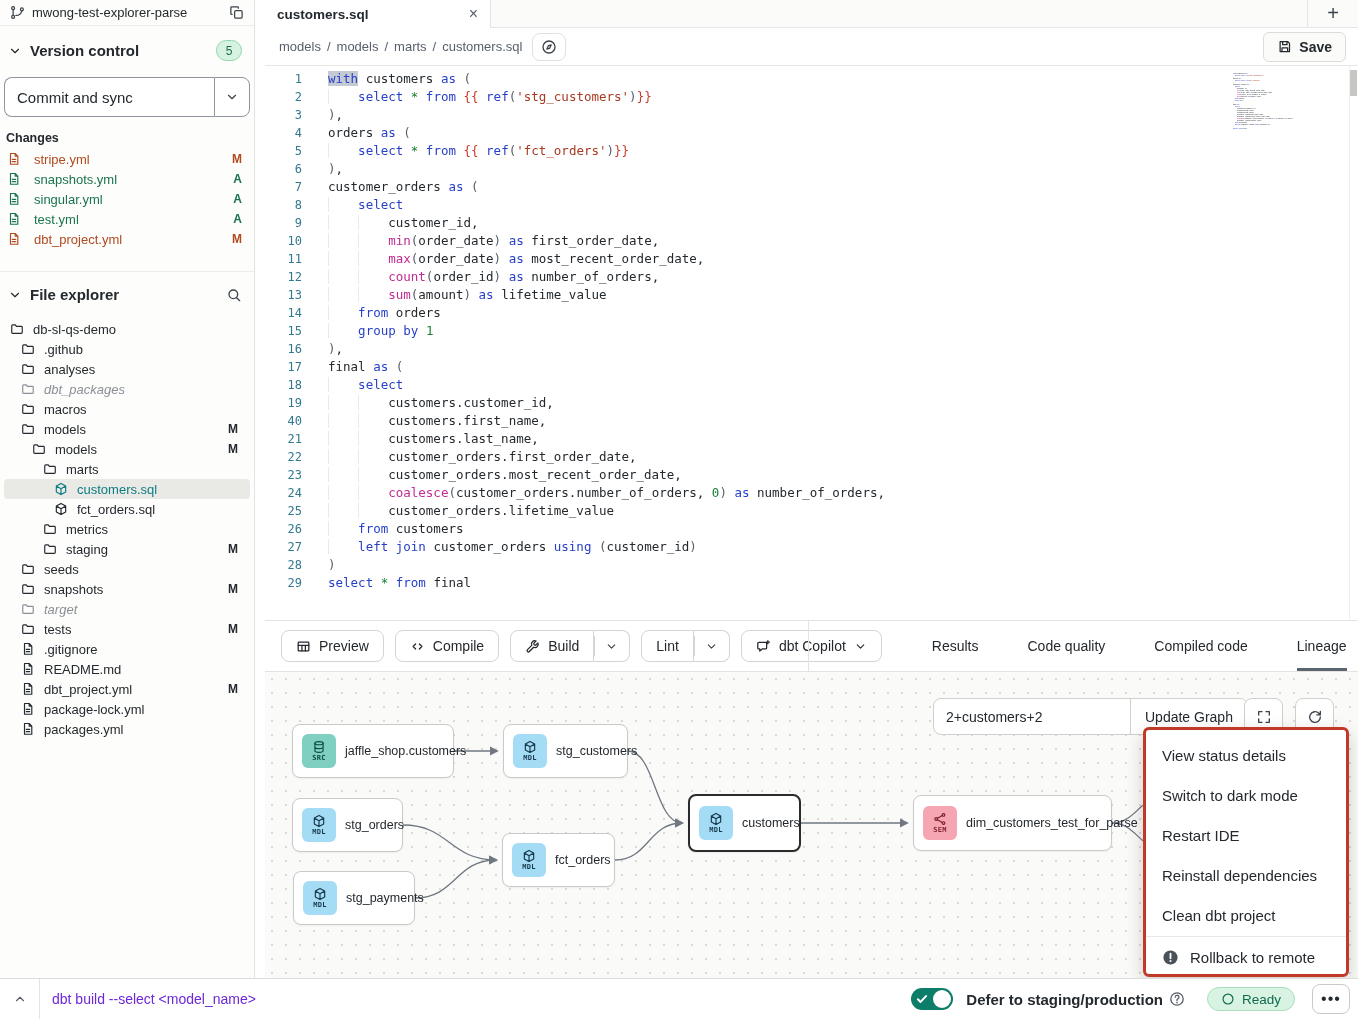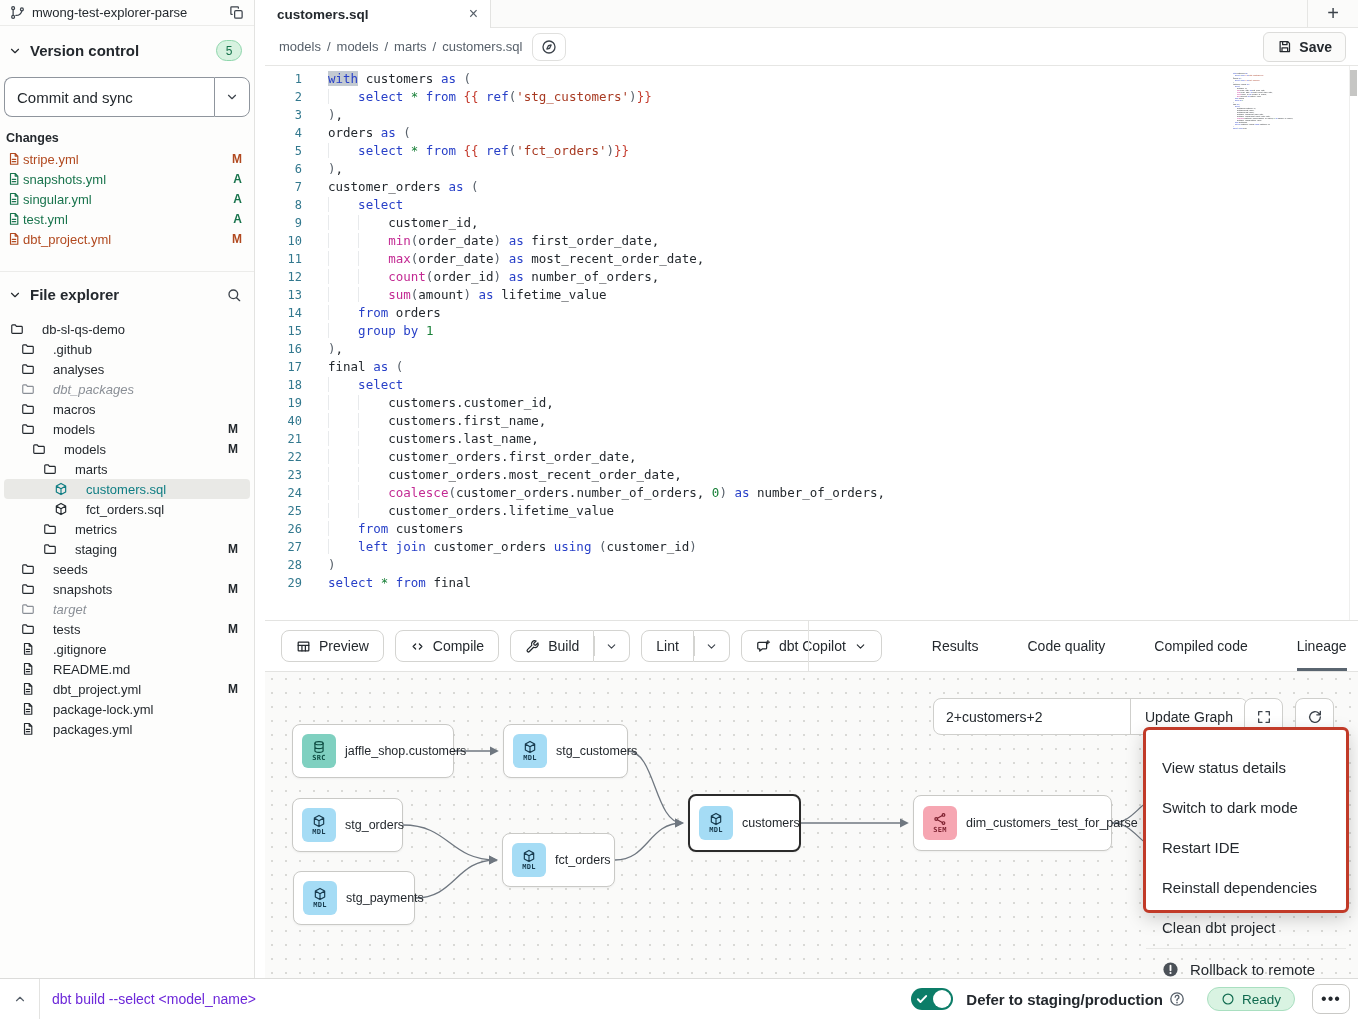--- a/index.html
+++ b/index.html
@@ -11,27 +11,27 @@
   #sidebar { position:absolute; left:0; top:0; width:255px; height:978px; background:#fdfdfc; border-right:1px solid #e3e3e1; }
   #sb-header { height:26px; display:flex; align-items:center; gap:7px; padding:0 10px; border-bottom:1px solid #ececea; color:#3c434b; }
   #sb-header .branch-name { font-size:13px; color:#24292e; flex:1; }
   .sb-section-header { display:flex; align-items:center; gap:8px; padding:14px 12px 10px 8px; }
   .sb-section-header .title { font-size:15px; font-weight:bold; flex:1; }
   #vc-badge { background:#d7f2e0; border:1px solid #8fd6ac; color:#15724a; border-radius:11px; min-width:26px; height:21px; font-size:12px; display:flex; align-items:center; justify-content:center; }
   #commit-split { display:flex; margin:6px 4px 0 4px; height:40px; }
   #commit-main { flex:1; border:1px solid #8f959d; border-right:none; border-radius:8px 0 0 8px; background:#fff; font-size:15px; display:flex; align-items:center; padding:0 12px; cursor:pointer; }
   #commit-caret { width:36px; border:1px solid #8f959d; border-radius:0 8px 8px 0; background:#fff; display:flex; align-items:center; justify-content:center; cursor:pointer; color:#3c434b; }
   #changes-label { font-size:12.5px; font-weight:bold; padding:14px 0 4px 6px; }
-  .change-row { height:20px; display:flex; align-items:center; gap:2px; padding:0 12px 0 7px; font-size:13px; cursor:pointer; }
+  .change-row { height:20px; display:flex; align-items:center; gap:13px; padding:0 12px 0 7px; font-size:13px; cursor:pointer; }
   .change-row .name { flex:1; }
   .change-row .flag { font-weight:bold; font-size:12px; }
   .mod { color:#b1491f; }
   .add { color:#19744d; }
   #file-explorer { border-top:1px solid #ececea; margin-top:22px; }
-  .tree-row { height:20px; display:flex; align-items:center; gap:18px; font-size:13px; padding-right:12px; cursor:pointer; color:#24292e; }
+  .tree-row { height:20px; display:flex; align-items:center; gap:9px; font-size:13px; padding-right:12px; cursor:pointer; color:#24292e; }
   .tree-row .name { flex:1; white-space:nowrap; }
   .tree-row.muted { color:#8a8f96; font-style:italic; }
   .tree-row.selected { background:#e9e9e6; border-radius:4px; color:#0e7d83; }
   .tree-row .flag { font-weight:bold; font-size:12px; }
   #file-tree { padding:6px 4px 0 4px; }
 
   
   #main { position:absolute; left:265px; top:0; width:1093px; height:978px; }
   #tabbar { height:28px; display:flex; }
   #file-tab { width:226px; background:#fff; border-right:1px solid #e3e3e1; display:flex; align-items:center; justify-content:space-between; padding:0 12px; }
@@ -87,21 +87,21 @@
   .chip.src { background:#7fd0c0; color:#0b4a3f; }
   .chip.mdl { background:#a5dcf5; color:#173a4d; }
   .chip.sem { background:#f6a6b2; color:#7c1f2e; }
   #graph-controls { position:absolute; left:668px; top:26px; height:37px; display:flex; align-items:stretch; }
   #selector-box { display:flex; background:#fff; border:1px solid #cfcfcc; border-radius:8px; overflow:hidden; }
   #selector-input { width:196px; display:flex; align-items:center; padding:0 12px; font-size:14px; color:#24292e; }
   #update-graph-btn { border-left:1px solid #cfcfcc; display:flex; align-items:center; padding:0 14px; font-size:14px; cursor:pointer; background:#fff; }
   .gc-icon-btn { width:39px; border:1px solid #cfcfcc; background:#fff; border-radius:8px; display:flex; align-items:center; justify-content:center; color:#3c434b; cursor:pointer; position:absolute; top:26px; height:37px; }
   #fullscreen-btn { left:979px; }
   #refresh-btn { left:1030px; }
-  #ctx-menu { position:absolute; left:878px; top:55px; width:206px; height:186px; background:#fff; border:3px solid #c13a28; border-radius:6px; box-shadow:0 6px 18px rgba(0,0,0,.18); z-index:5; padding:17px 0 0 0; }
+  #ctx-menu { position:absolute; left:878px; top:55px; width:206px; height:250px; background:#fff; border:3px solid #c13a28; border-radius:6px; box-shadow:0 6px 18px rgba(0,0,0,.18); z-index:5; padding:5px 0 0 0; }
   .menu-item { height:40px; display:flex; align-items:center; padding:0 16px; font-size:15px; color:#24292e; cursor:pointer; }
   #menu-divider { border-top:1px solid #e8e8e6; margin:1px 0; }
   .menu-item.danger { gap:11px; height:38px; }
   .menu-item.danger .alert-wrap { color:#4b5158; display:flex; }
 
   
   #statusbar { position:absolute; left:0; top:978px; width:1358px; height:41px; background:#fff; border-top:1px solid #dcdcda; display:flex; align-items:center; }
   #sb-collapse { width:40px; display:flex; align-items:center; justify-content:center; color:#57606a; cursor:pointer; align-self:stretch; border-right:1px solid #e3e3e1; }
   #cmd-input { flex:1; font-size:14px; color:#6d28d9; padding-left:12px; cursor:text; }
   #defer-toggle { width:42px; height:22px; border-radius:11px; background:#0c7d68; position:relative; cursor:pointer; flex:none; }

